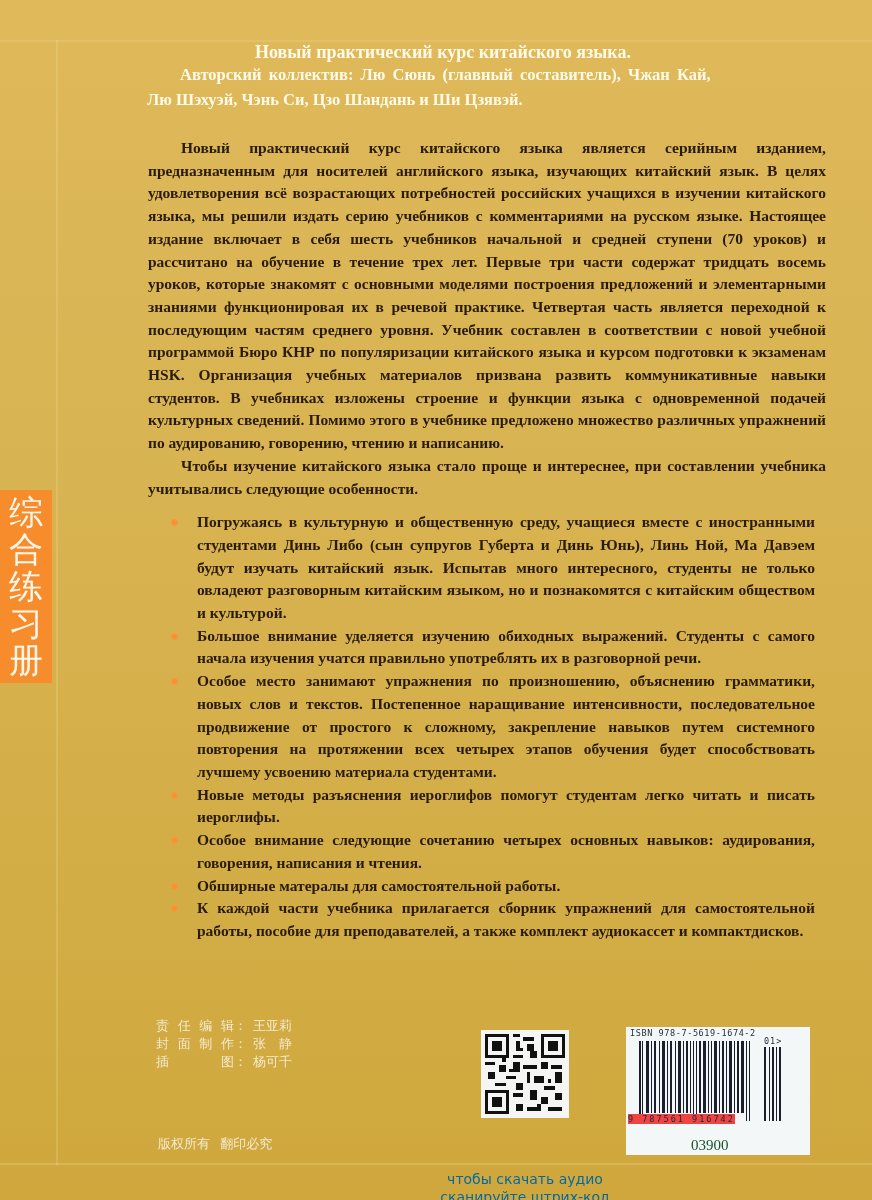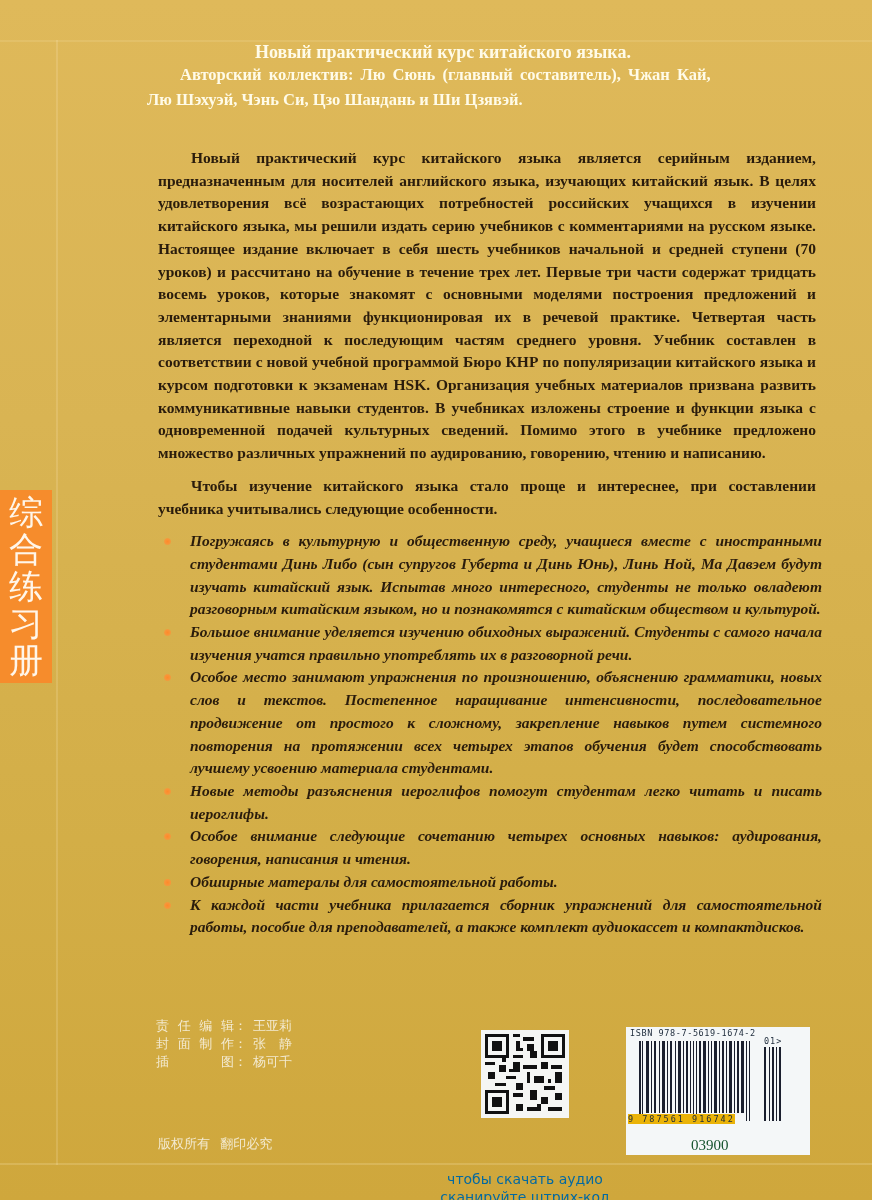--- a/index.html
+++ b/index.html
@@ -15,22 +15,22 @@
   .header { position: absolute; left: 0; top: 42px; width: 872px; color: #fffbe8; font-weight: bold; }
   .header .title { position: absolute; left: 255px; top: 0; font-size: 18px; white-space: nowrap; }
   .header .authors1 { position: absolute; left: 180px; top: 23px; font-size: 16.5px; white-space: nowrap; word-spacing: 3px; }
   .header .authors2 { position: absolute; left: 147px; top: 48px; font-size: 16.5px; white-space: nowrap; }
 
   .body-text {
     position: absolute; left: 148px; top: 137px; width: 678px;
     color: #2a1c0c; font-size: 15.5px; font-weight: bold; line-height: 22.7px;
     text-align: justify; font-family: "Liberation Serif", serif;
   }
-  .body-text p { margin: 10px; text-indent: 33px; }
-  .features { list-style: none; margin: 4px; padding: 0; font-style: italic; }
+  .body-text p { margin: 0; text-indent: 33px; }
+  .features { list-style: none; margin: 11px; padding: 0; }
   .features li { position: relative; padding-left: 38px; }
   .bullet {
     position: absolute; left: 12px; top: 8px; width: 7px; height: 7px; border-radius: 50%;
     background: radial-gradient(circle, #ff8a2a 0%, #f7963a 55%, rgba(247,150,58,0) 100%);
   }
 
   .side-tab {
     position: absolute; left: 0; top: 490px; width: 52px; height: 193px;
     background: #f68c2c; display: flex; flex-direction: column; align-items: center; justify-content: center;
   }
@@ -44,21 +44,21 @@
   .credits .name { margin-left: 6px; }
   .copyright { position: absolute; left: 158px; top: 1135px; color: #f3ead0; font-family: "DejaVu Sans", sans-serif; font-size: 13px; word-spacing: 6px; }
 
   .qr { position: absolute; left: 481px; top: 1030px; width: 88px; height: 88px; background: #f5f6f4; }
   .qr svg { display: block; }
   .qr-caption { position: absolute; left: 440px; top: 1126px; width: 170px; text-align: center; color: #0369a1; font-family: "DejaVu Sans", sans-serif; font-size: 14px; line-height: 18px; margin-top: 44px; }
 
   .barcode { position: absolute; left: 626px; top: 1027px; width: 169px; height: 128px; background: #f4f7f8; padding-left: 15px; }
   .barcode .isbn { position: absolute; left: 4px; top: 1px; font-family: "DejaVu Sans Mono", monospace; font-size: 8.5px; color: #1c2a3a; letter-spacing: 0.6px; }
   .barcode .addon { position: absolute; left: 138px; top: 9px; font-family: "DejaVu Sans Mono", monospace; font-size: 8.5px; color: #1c2a3a; letter-spacing: 1px; }
-  .barcode .digits { position: absolute; left: 2px; top: 87px; font-family: "DejaVu Sans Mono", monospace; font-size: 8.5px; color: #1c2a3a; letter-spacing: 2px; background: #eab308; }
+  .barcode .digits { position: absolute; left: 2px; top: 87px; font-family: "DejaVu Sans Mono", monospace; font-size: 8.5px; color: #1c2a3a; letter-spacing: 2px; background: #ef4444; }
   .barcode svg { position: absolute; left: 0; top: 0; }
   .price { position: absolute; left: 691px; top: 1137px; color: #14532d; font-family: "Liberation Serif", serif; font-size: 15px; }
 </style>
 </head>
 <body>
 
 <div class="trim-h-top"></div>
 <div class="trim-v"></div>
 <div class="trim-h-bot"></div>
 

